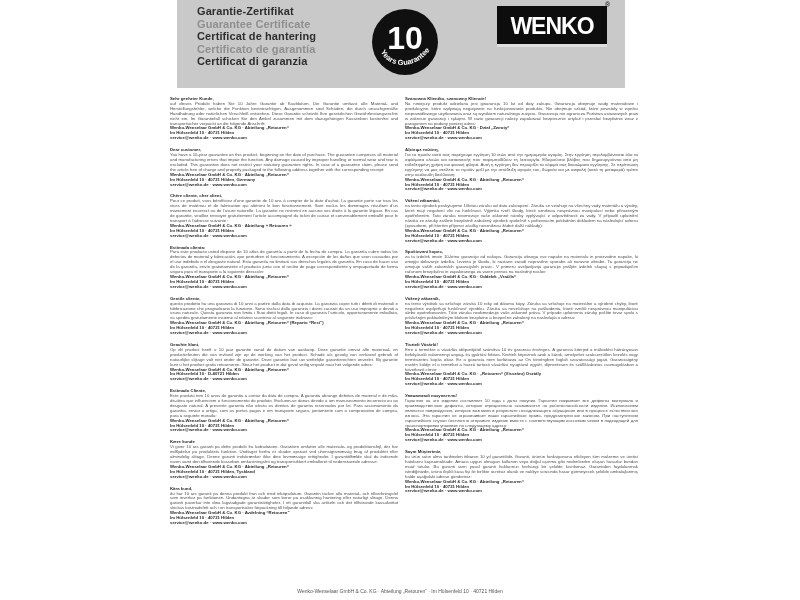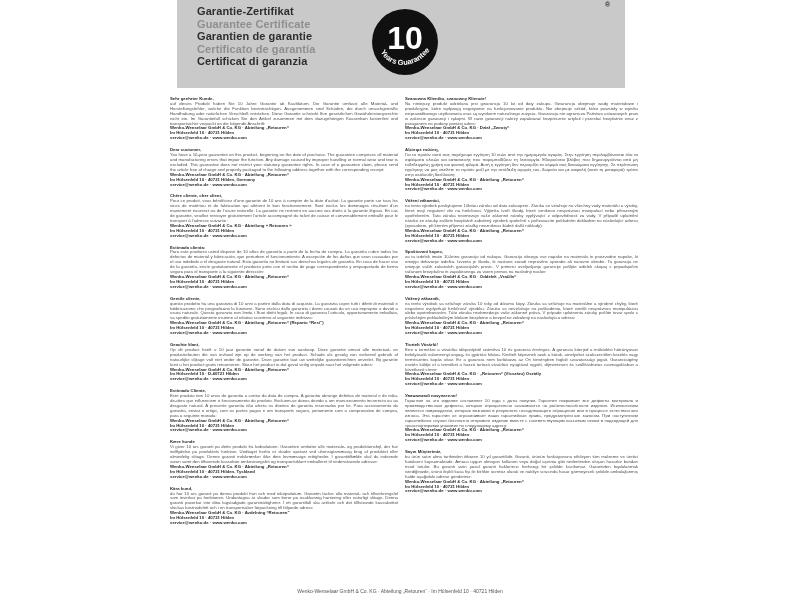--- a/index.html
+++ b/index.html
@@ -36,38 +36,41 @@
 <body>
 
 <div id="page">
 
   <div id="band">
     <div id="titles">
   <p class="title-line dark">Garantie-Zertifikat</p>
 
   <p class="title-line light">Guarantee Certificate</p>
 
-  <p class="title-line dark">Garantien de garantie</p>
+  <p class="title-line dark">Certificat de hantering</p>
 
   <p class="title-line light">Certificato de garantía</p>
 
   <p class="title-line dark">Certificat di garanzia</p>
 </div>
 
     <svg id="badge" viewBox="0 0 72 74">
       <circle cx="36" cy="38" r="33" fill="#101010"></circle>
       <text x="36" y="45" text-anchor="middle" font-family="Liberation Sans, sans-serif" font-size="32" font-weight="bold" fill="#ffffff">10</text>
       <defs>
         <path id="badge-arc" d="M 10 44 C 16 64, 46 70, 64 42" fill="none"></path>
       </defs>
       <text font-family="Liberation Sans, sans-serif" font-size="7.5" font-weight="bold" fill="#ffffff">
         <textPath href="#badge-arc" startOffset="4">Years Guarantee</textPath>
       </text>
     </svg>
 
+    <div id="logo">
+      <span id="logo-text">WENKO</span>
+    </div>
     <span id="reg">®</span>
   </div>
 
   <div id="col-left" class="col">
   <section class="lang-block">
     <p class="salutation">Sehr geehrter Kunde,</p>
     <p class="body-text">auf dieses Produkt haben Sie 10 Jahre Garantie ab Kaufdatum. Die Garantie umfasst alle Material- und Herstellungsfehler, welche die Funktion beeinträchtigen. Ausgenommen sind Schäden, die durch unsachgemäße Handhabung oder natürlichen Verschleiß entstehen. Diese Garantie schränkt Ihre gesetzlichen Gewährleistungsrechte nicht ein. Im Garantiefall schicken Sie den Artikel zusammen mit dem dazugehörigen Kassenbon kostenfrei und transportsicher verpackt an die folgende Anschrift:</p>
     <p class="addr">Wenko-Wenselaar GmbH &amp; Co. KG · Abteilung „Retouren“</p>
     <p class="addr">Im Hülsenfeld 10 · 40721 Hilden</p>
     <p class="addr">service@wenko.de · www.wenko.com</p>

